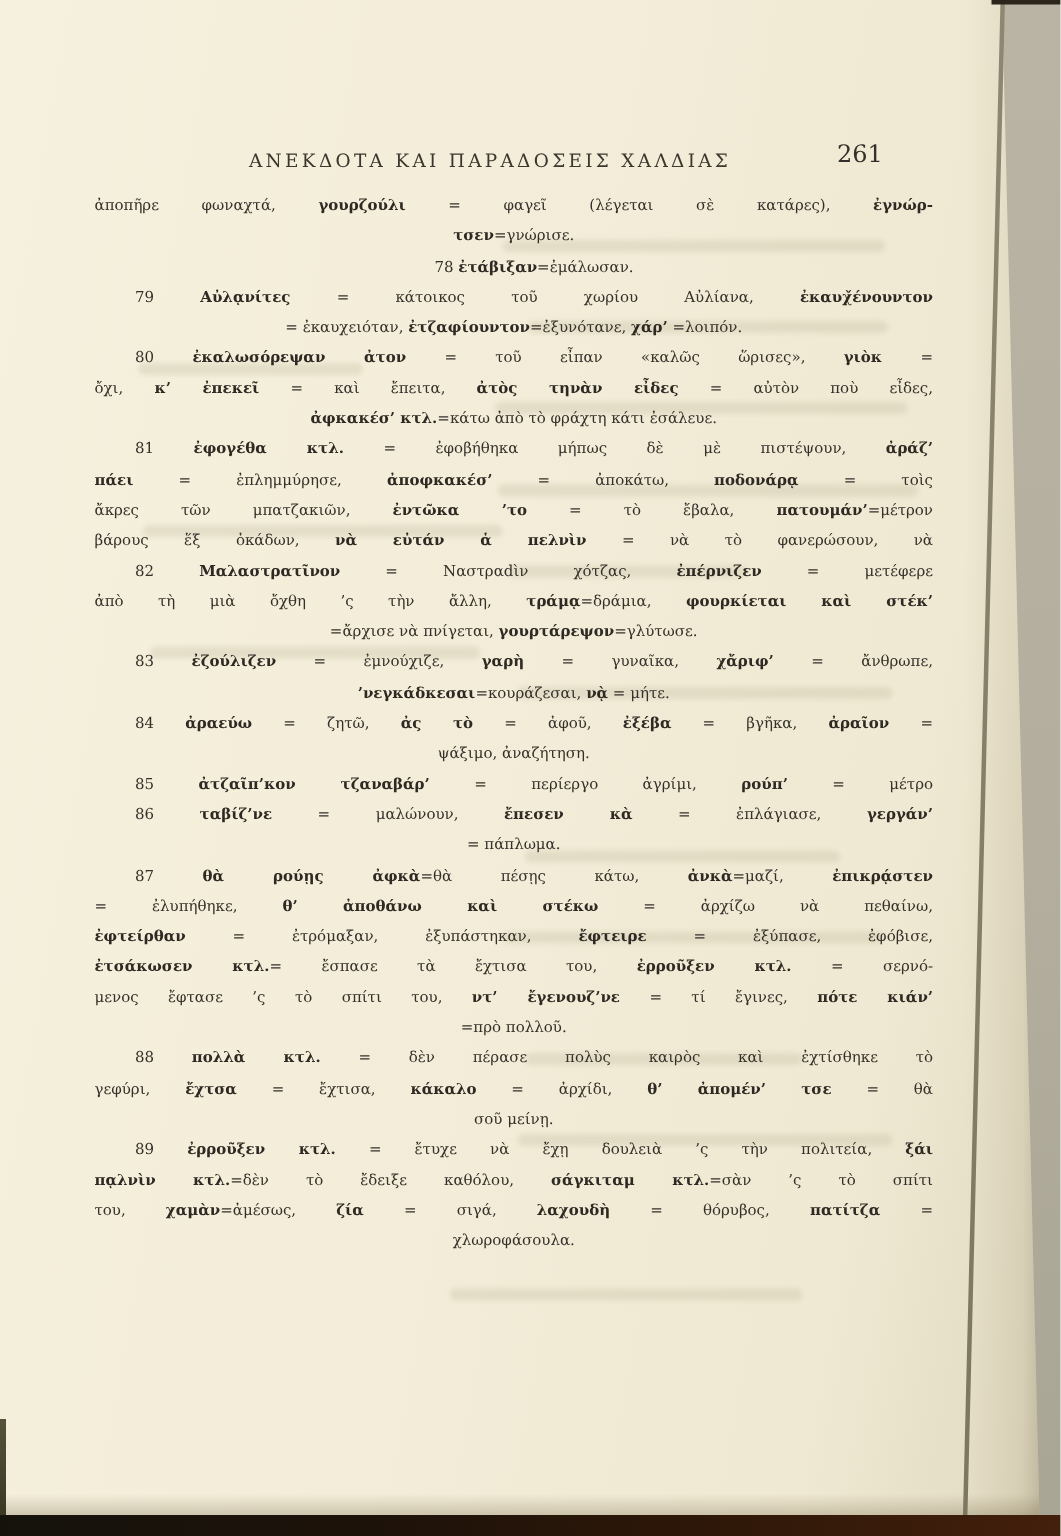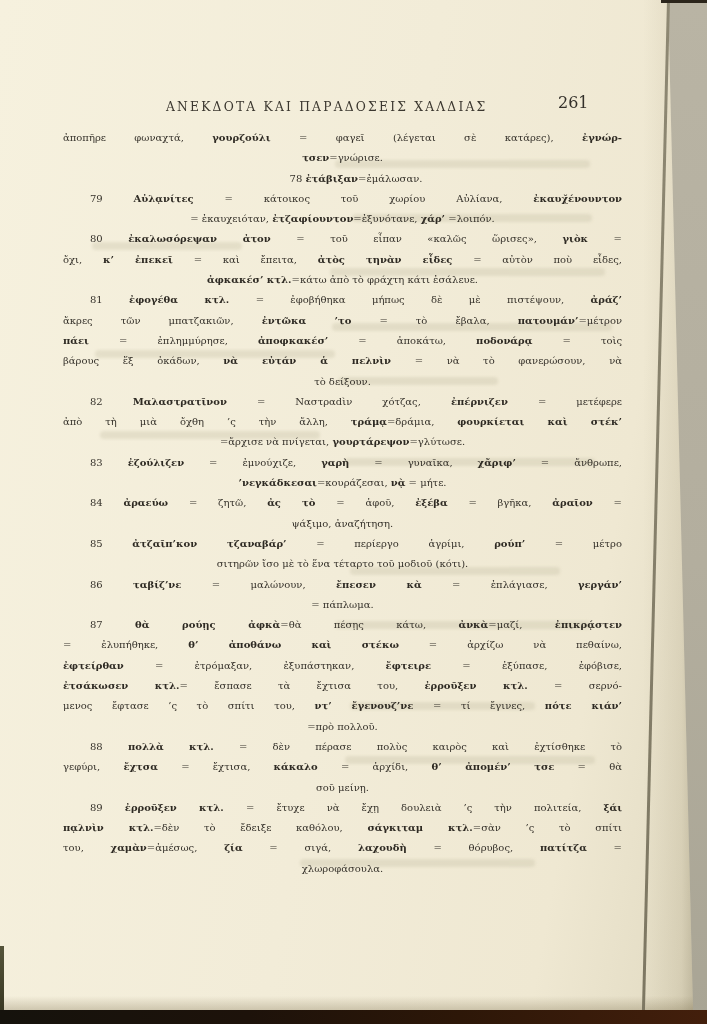--- a/index.html
+++ b/index.html
@@ -89,41 +89,39 @@
         <div class="line just ind"><span>79 </span><span class="dial">Αὐλᾳνίτες</span><span> = κάτοικος τοῦ χωρίου Αὐλίανα, </span><span class="dial">ἐκαυχ̌ένουντον</span></div>
         <div class="line"><span>= ἐκαυχειόταν, </span><span class="dial">ἐτζαφίουντον</span><span>=ἐξυνότανε, </span><span class="dial">χάρ’</span><span> =λοιπόν.</span></div>
       </div>
       <div class="para">
         <div class="line just ind"><span>80 </span><span class="dial">ἐκαλωσόρεψαν ἀτον</span><span> = τοῦ εἶπαν «καλῶς ὥρισες», </span><span class="dial">γιὸκ</span><span> =</span></div>
         <div class="line just"><span>ὄχι, </span><span class="dial">κ’ ἐπεκεῖ</span><span> = καὶ ἔπειτα, </span><span class="dial">ἀτὸς τηνὰν εἶδες</span><span> = αὐτὸν ποὺ εἶδες,</span></div>
         <div class="line"><span class="dial">ἀφκακέσ’ κτλ.</span><span>=κάτω ἀπὸ τὸ φράχτη κάτι ἐσάλευε.</span></div>
       </div>
       <div class="para">
         <div class="line just ind"><span>81 </span><span class="dial">ἐφογέθα κτλ.</span><span> = ἐφοβήθηκα μήπως δὲ μὲ πιστέψουν, </span><span class="dial">ἀράζ’</span></div>
+        <div class="line just"><span class="dial">πάει</span><span> = ἐπλημμύρησε, </span><span class="dial">ἀποφκακέσ’</span><span> = ἀποκάτω, </span><span class="dial">ποδονάρᾳ</span><span> = τοὶς</span></div>
         <div class="line just"><span>ἄκρες τῶν μπατζακιῶν, </span><span class="dial">ἐντῶκα ’το</span><span> = τὸ ἔβαλα, </span><span class="dial">πατουμάν’</span><span>=μέτρον</span></div>
-        <div class="line just"><span class="dial">πάει</span><span> = ἐπλημμύρησε, </span><span class="dial">ἀποφκακέσ’</span><span> = ἀποκάτω, </span><span class="dial">ποδονάρᾳ</span><span> = τοὶς</span></div>
         <div class="line just"><span>βάρους ἕξ ὀκάδων, </span><span class="dial">νὰ εὐτάν ἁ πελνὶν</span><span> = νὰ τὸ φανερώσουν, νὰ</span></div>
-        <div class="line"><span>τὸ δείξουν.</span></div>
       </div>
       <div class="para">
         <div class="line just ind"><span>82 </span><span class="dial">Μαλαστρατῖνον</span><span> = Ναστραdὶν χότζας, </span><span class="dial">ἐπέρνιζεν</span><span> = μετέφερε</span></div>
         <div class="line just"><span>ἀπὸ τὴ μιὰ ὄχθη ’ς τὴν ἄλλη, </span><span class="dial">τράμᾳ</span><span>=δράμια, </span><span class="dial">φουρκίεται καὶ στέκ’</span></div>
         <div class="line"><span>=ἄρχισε νὰ πνίγεται, </span><span class="dial">γουρτάρεψον</span><span>=γλύτωσε.</span></div>
       </div>
       <div class="para">
         <div class="line just ind"><span>83 </span><span class="dial">ἐζούλιζεν</span><span> = ἐμνούχιζε, </span><span class="dial">γαρὴ</span><span> = γυναῖκα, </span><span class="dial">χἄριφ’</span><span> = ἄνθρωπε,</span></div>
         <div class="line"><span class="dial">’νεγκάδκεσαι</span><span>=κουράζεσαι, </span><span class="dial">νᾲ</span><span> = μήτε.</span></div>
       </div>
       <div class="para">
         <div class="line just ind"><span>84 </span><span class="dial">ἀραεύω</span><span> = ζητῶ, </span><span class="dial">ἀς τὸ</span><span> = ἀφοῦ, </span><span class="dial">ἐξέβα</span><span> = βγῆκα, </span><span class="dial">ἀραῖον</span><span> =</span></div>
         <div class="line"><span>ψάξιμο, ἀναζήτηση.</span></div>
       </div>
       <div class="para">
         <div class="line just ind"><span>85 </span><span class="dial">ἀτζαῖπ’κον τζαναβάρ’</span><span> = περίεργο ἀγρίμι, </span><span class="dial">ρούπ’</span><span> = μέτρο</span></div>
-        <div class="line"><span>σιτηρῶν ἴσο μὲ τὸ ἕνα τέταρτο τοῦ μοδιοῦ (κότι).</span></div>
       </div>
       <div class="para">
         <div class="line just ind"><span>86 </span><span class="dial">ταβίζ’νε</span><span> = μαλώνουν, </span><span class="dial">ἔπεσεν κὰ</span><span> = ἐπλάγιασε, </span><span class="dial">γεργάν’</span></div>
         <div class="line"><span>= πάπλωμα.</span></div>
       </div>
       <div class="para">
         <div class="line just ind"><span>87 </span><span class="dial">θὰ ρούῃς ἀφκὰ</span><span>=θὰ πέσῃς κάτω, </span><span class="dial">ἀνκὰ</span><span>=μαζί, </span><span class="dial">ἐπικρᾴστεν</span></div>
         <div class="line just"><span>= ἐλυπήθηκε, </span><span class="dial">θ’ ἀποθάνω καὶ στέκω</span><span> = ἀρχίζω νὰ πεθαίνω,</span></div>
         <div class="line just"><span class="dial">ἐφτείρθαν</span><span> = ἐτρόμαξαν, ἐξυπάστηκαν, </span><span class="dial">ἔφτειρε</span><span> = ἐξύπασε, ἐφόβισε,</span></div>
         <div class="line just"><span class="dial">ἐτσάκωσεν κτλ.</span><span>= ἔσπασε τὰ ἔχτισα του, </span><span class="dial">ἐρροῦξεν κτλ.</span><span> = σερνό-</span></div>

